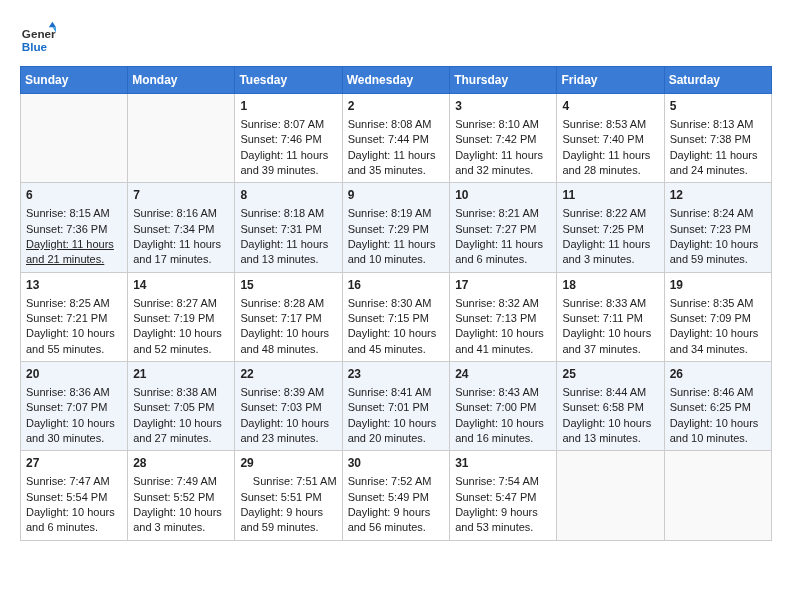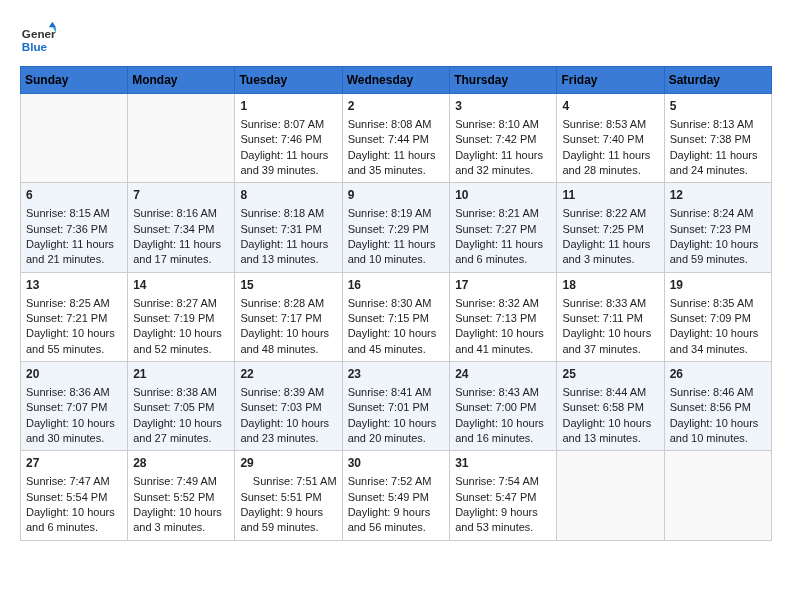--- a/index.html
+++ b/index.html
@@ -38,21 +38,21 @@
       font-weight: normal;
       color: #444;
     }
     .calendar {
       width: 100%;
       border-collapse: collapse;
       font-size: 11px;
     }
     .calendar th {
       background: #3a7bd5;
-      color: #000000;
+      color: #ffffff;
       padding: 6px 4px;
       text-align: left;
       font-size: 12px;
       font-weight: bold;
       border: 1px solid #2a6ac5;
     }
     .calendar td {
       border: 1px solid #ccc;
       vertical-align: top;
       padding: 4px 5px;
@@ -140,21 +140,21 @@
           <span style="display: block;">Sunrise: 8:13 AM</span>
           <span style="display: block;">Sunset: 7:38 PM</span>
           <span style="display: block;">Daylight: 11 hours and 24 minutes.</span>
         </td>
       </tr>
       <tr class="row-stripe">
         <td>
           <span class="day-num">6</span>
           <span style="display: block;">Sunrise: 8:15 AM</span>
           <span style="display: block;">Sunset: 7:36 PM</span>
-          <span style="display: block;">Daylight: 11 hours and 21 minutes.</span>
+          <span style="display: block; text-decoration: underline;">Daylight: 11 hours and 21 minutes.</span>
         </td>
         <td>
           <span class="day-num">7</span>
           <span style="display: block;">Sunrise: 8:16 AM</span>
           <span style="display: block;">Sunset: 7:34 PM</span>
           <span style="display: block;">Daylight: 11 hours and 17 minutes.</span>
         </td>
         <td>
           <span class="day-num">8</span>
           <span style="display: block;">Sunrise: 8:18 AM</span>
@@ -263,21 +263,21 @@
         </td>
         <td>
           <span class="day-num">25</span>
           <span style="display: block;">Sunrise: 8:44 AM</span>
           <span style="display: block;">Sunset: 6:58 PM</span>
           <span style="display: block;">Daylight: 10 hours and 13 minutes.</span>
         </td>
         <td>
           <span class="day-num">26</span>
           <span style="display: block;">Sunrise: 8:46 AM</span>
-          <span style="display: block;">Sunset: 8:56 PM</span>
+          <span style="display: block;">Sunset: 6:25 PM</span>
           <span style="display: block;">Daylight: 10 hours and 10 minutes.</span>
         </td>
       </tr>
       <tr>
         <td>
           <span class="day-num">27</span>
           <span style="display: block;">Sunrise: 7:47 AM</span>
           <span style="display: block;">Sunset: 5:54 PM</span>
           <span style="display: block;">Daylight: 10 hours and 6 minutes.</span>
         </td>

